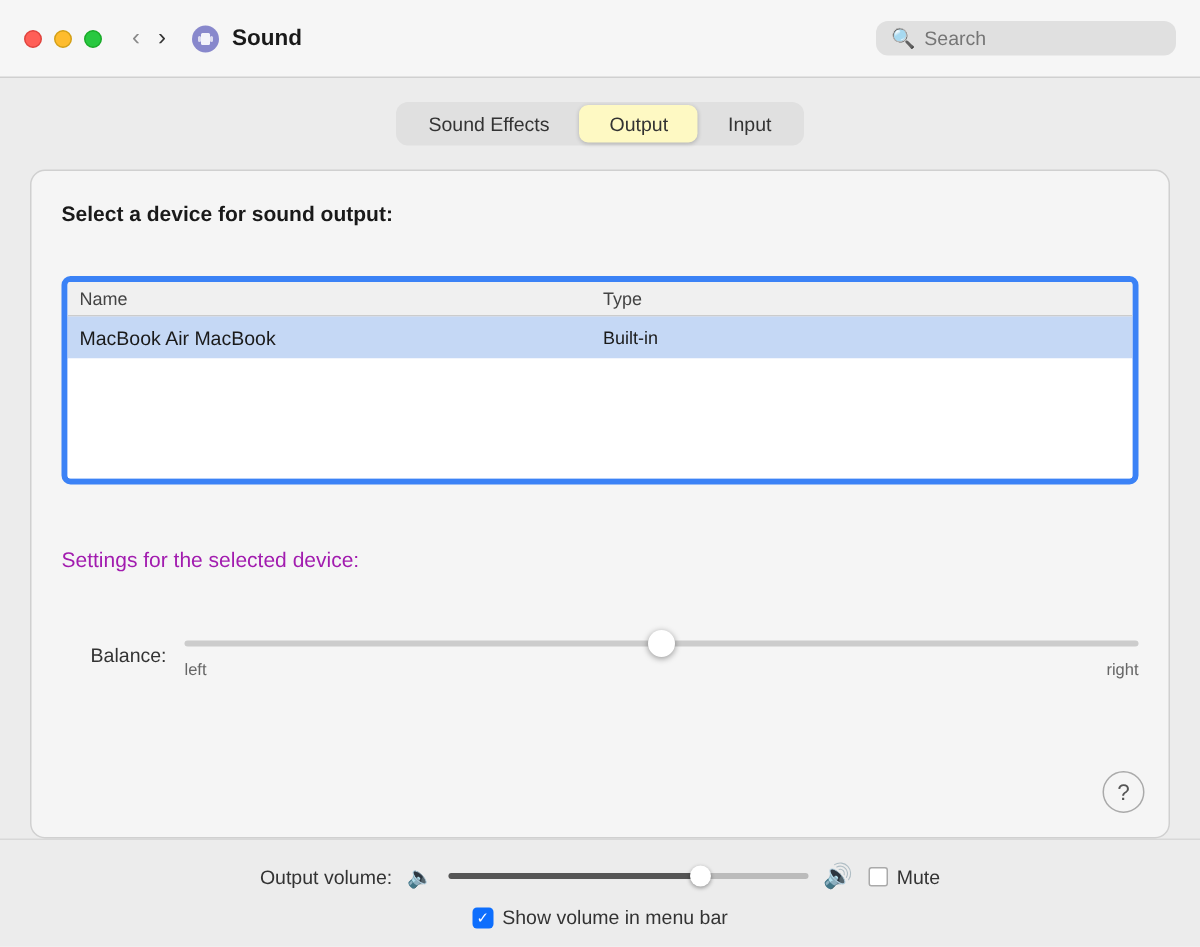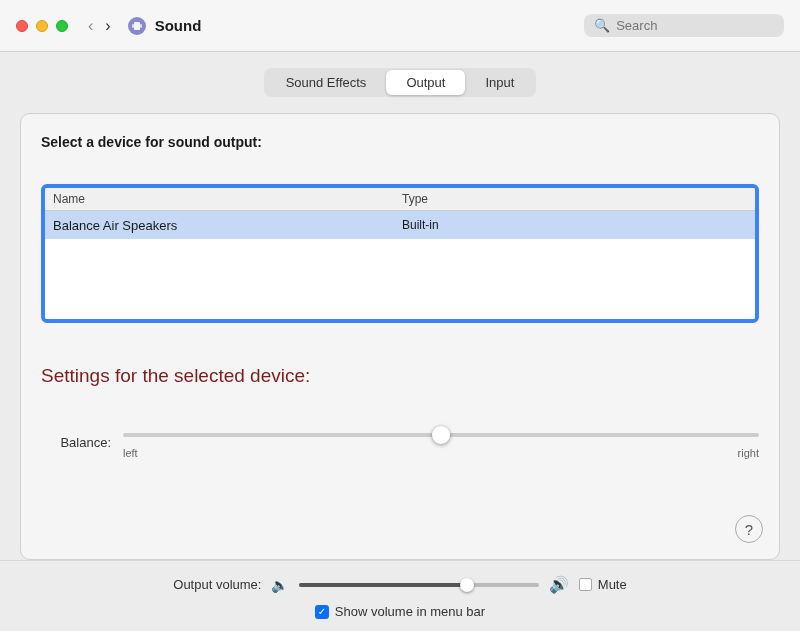--- a/index.html
+++ b/index.html
@@ -121,21 +121,21 @@
       cursor: pointer;
       font-size: 13px;
       color: #333;
       background: none;
       border: none;
       font-family: inherit;
       text-align: right;
     }
 
     .tab.active {
-      background: #ffffff;
+      background: #fef9c3;
       box-shadow: 0 1px 3px rgba(0,0,0,0.2);
       font-weight: 500;
     }
 
     
     .panel {
       background: #f5f5f5;
       border-radius: 10px;
       border: 1px solid #d0d0d0;
       padding: 20px;
@@ -183,22 +183,22 @@
     .table-row .col-name { color: #1a1a1a; font-size: 13px; }
     .table-row .col-type { color: #1a1a1a; font-size: 12px; }
 
     .table-empty {
       height: 80px;
       background: #fff;
     }
 
     
     .settings-title {
-      font-size: 19px;
-      color: #7f1d1d;
+      font-size: 14px;
+      color: #a21caf;
       margin-bottom: 16px;
     }
 
     .balance-row {
       display: flex;
       align-items: center;
       gap: 12px;
       margin-bottom: 4px;
     }
 
@@ -409,21 +409,21 @@
 
   <div class="panel">
     <div class="panel-title">Select a device for sound output:</div>
 
     <div class="device-table">
       <div class="table-header">
         <div class="col-name">Name</div>
         <div class="col-type">Type</div>
       </div>
       <div class="table-row">
-        <div class="col-name">Balance Air Speakers</div>
+        <div class="col-name">MacBook Air MacBook</div>
         <div class="col-type">Built-in</div>
       </div>
       <div class="table-empty"></div>
     </div>
 
     <div class="settings-title">Settings for the selected device:</div>
 
     <div class="balance-row">
       <span class="balance-label">Balance:</span>
       <div class="slider-container">

